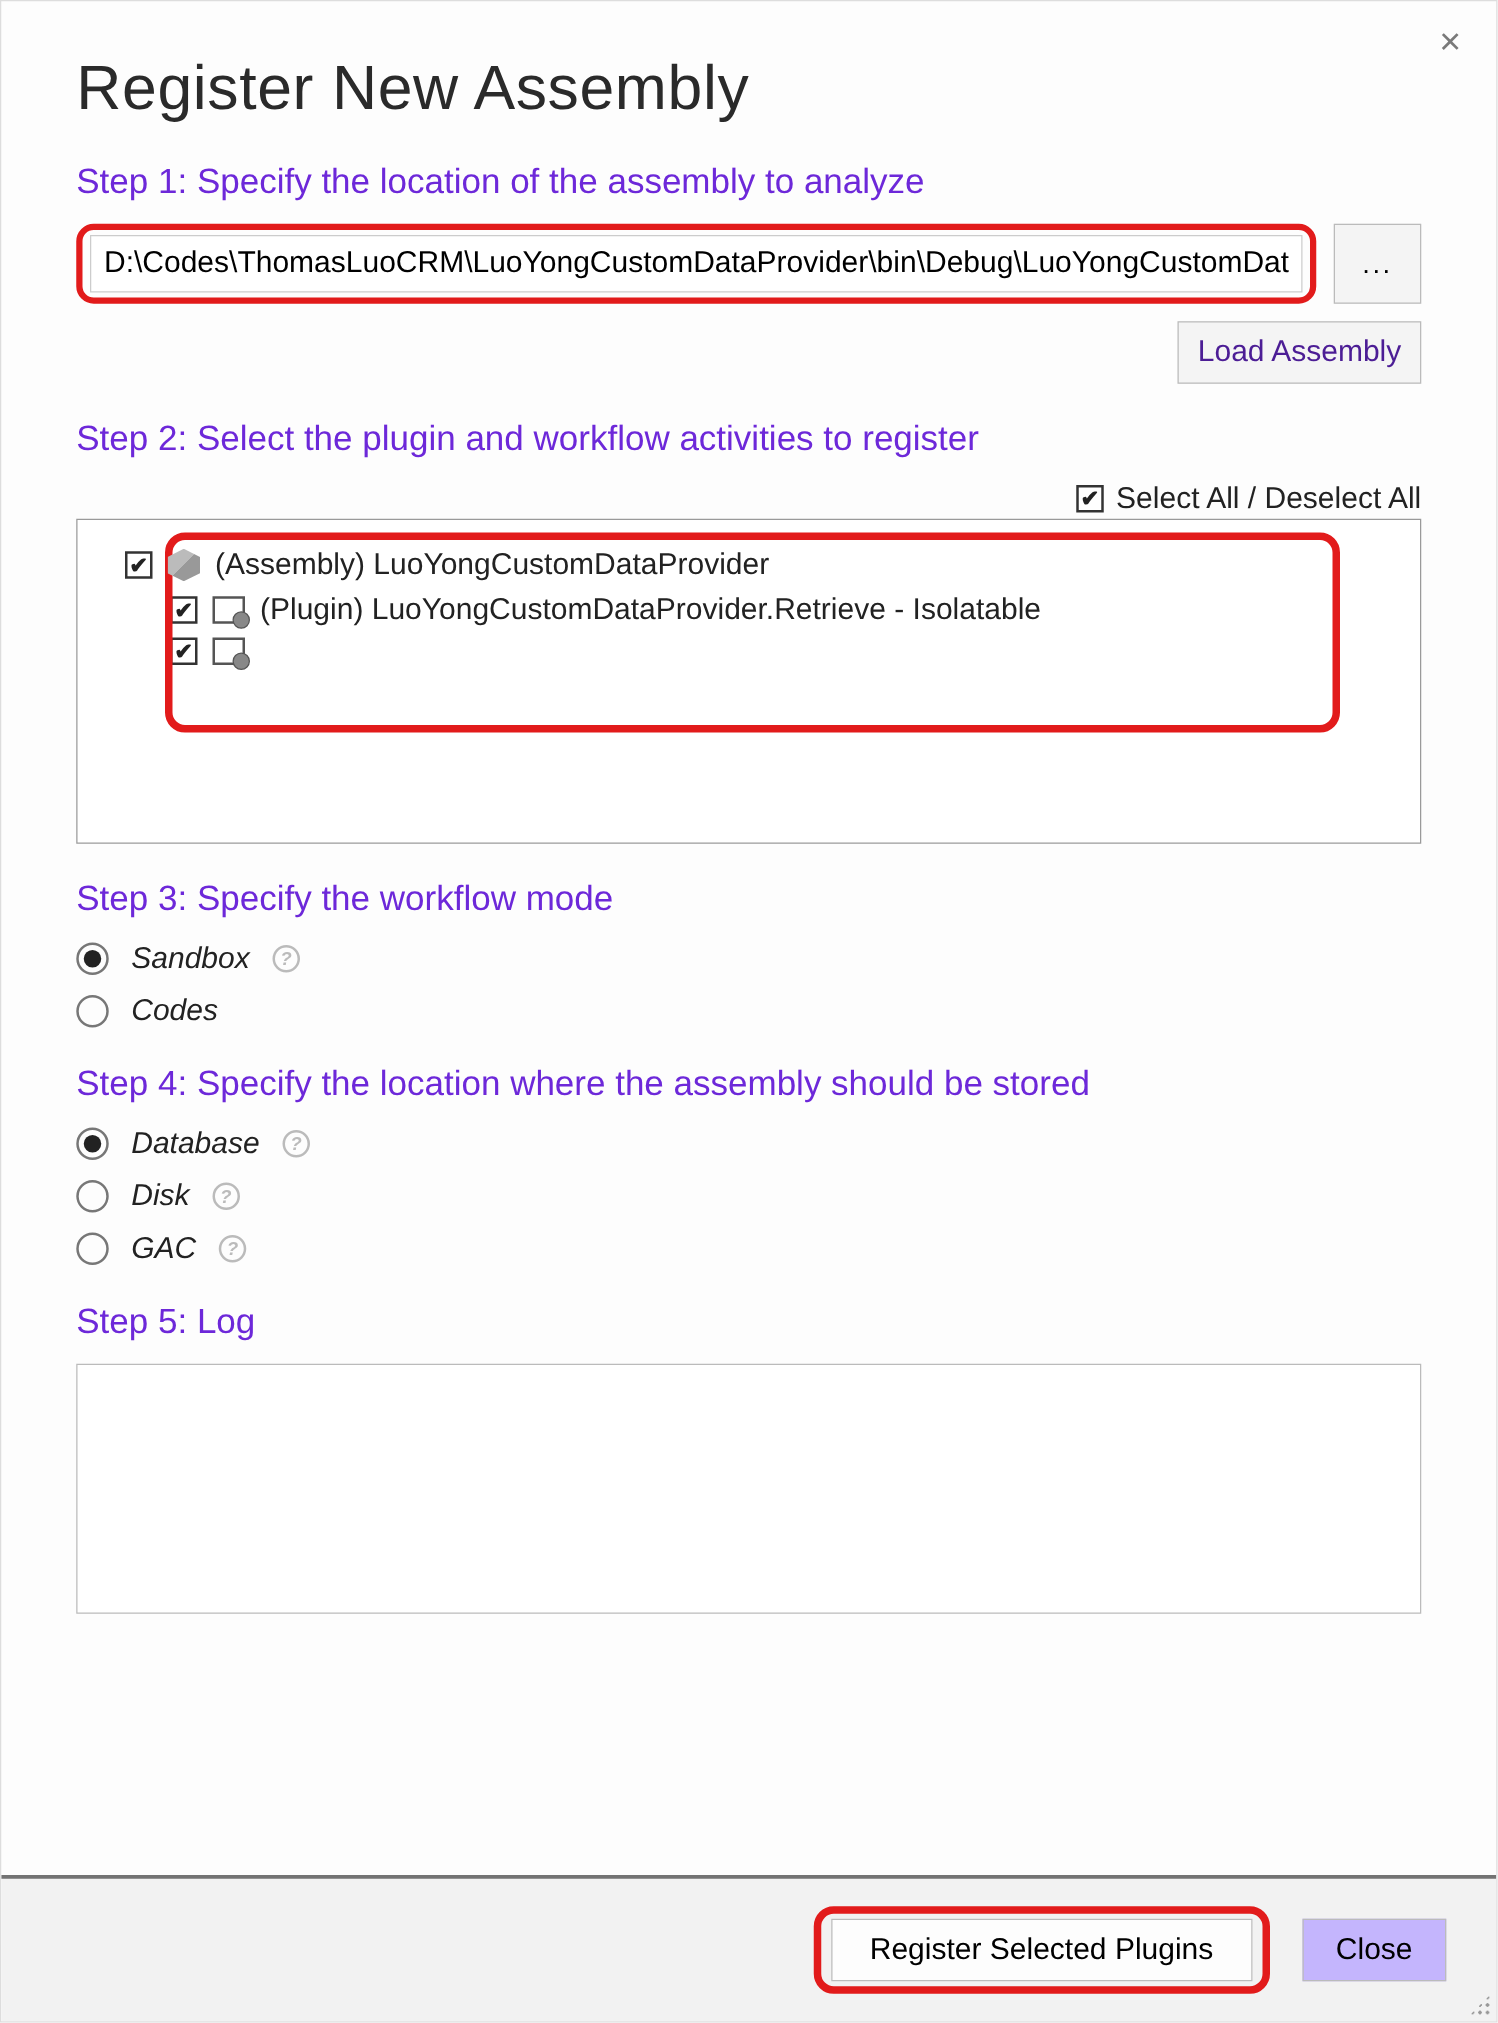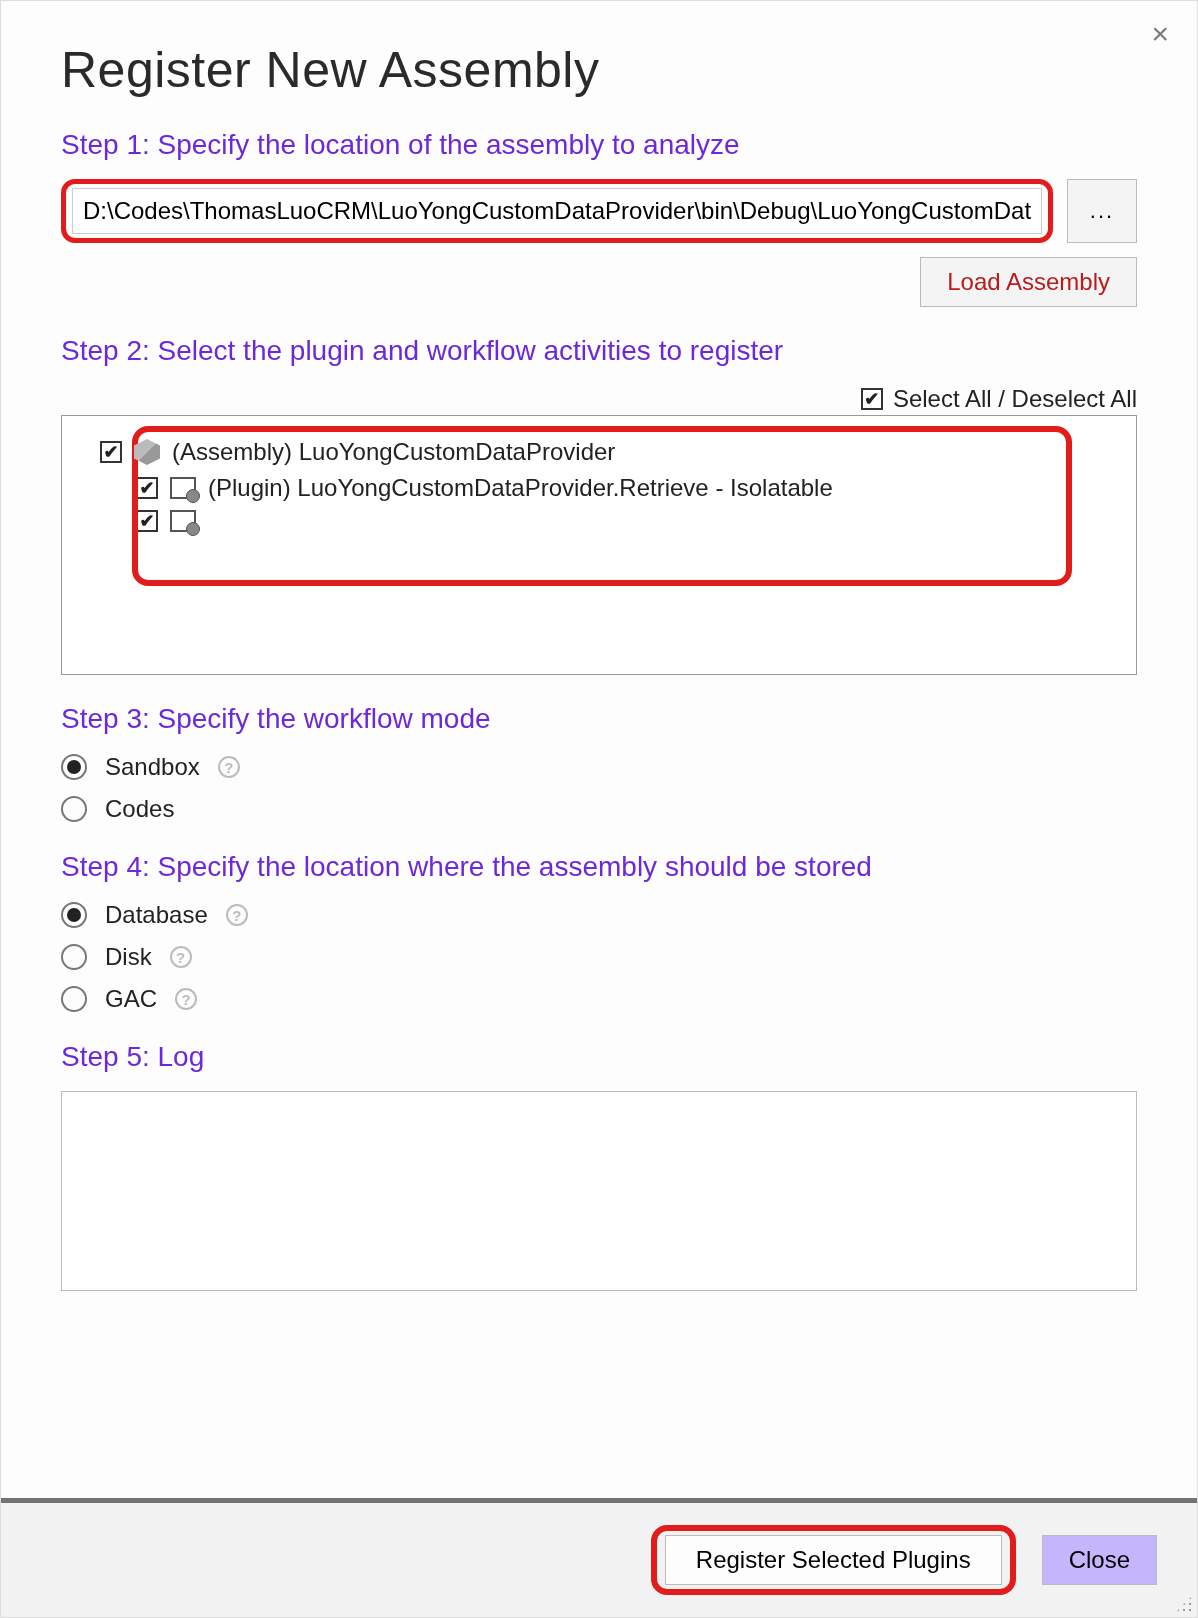--- a/index.html
+++ b/index.html
@@ -71,23 +71,23 @@
     display:flex;align-items:center;justify-content:center;
     letter-spacing: 2px;
   }
   .load-row {
     display:flex;justify-content:flex-end;margin-top:14px;
   }
   .load-btn {
     border: 1px solid #bbb;
     background: #f4f4f4;
     font-size: 24px;
-    padding: 10px 26px;
+    padding: 10px 15px;
     cursor: pointer;
-    color: #b91c1c;
+    color: #4c1d95;
   }
   .select-all-row {
     display:flex;justify-content:flex-end;align-items:center;margin-top:6px;gap:10px;
     font-size:24px;
   }
   .cb {
     width:22px;height:22px;border:2px solid #333;display:inline-flex;align-items:center;justify-content:center;background:#fff;cursor:pointer;
   }
   .cb .chk {
     font-size:18px;line-height:1;font-weight:bold;
@@ -121,35 +121,35 @@
   }
   .icon-plugin {
     width:26px;height:22px;display:inline-flex;align-items:center;justify-content:flex-end;
     border:2px solid #555;position:relative;background:#fff;
   }
   .icon-plugin::after{
     content:"";position:absolute;right:-6px;bottom:-6px;width:12px;height:12px;border-radius:50%;
     background:#888;border:1px solid #555;
   }
   .radio-row {
-    display:flex;align-items:center;gap:18px;font-size:24px;margin:14px 0;
+    display:flex;align-items:center;gap:18px;font-size:24px;margin:14px 0;font-style:italic;
   }
   .radio {
     width:26px;height:26px;border:2px solid #777;border-radius:50%;display:inline-flex;align-items:center;justify-content:center;cursor:pointer;
   }
   .radio.sel::after{content:"";width:14px;height:14px;border-radius:50%;background:#222;}
   .help {
     width:22px;height:22px;border:2px solid #bbb;border-radius:50%;display:inline-flex;align-items:center;justify-content:center;color:#bbb;font-size:15px;font-weight:bold;cursor:pointer;
   }
   .log-box {
     border:1px solid #bbb;background:#fff;height:200px;margin-top:12px;
   }
   .footer {
     position:absolute;bottom:0;left:0;right:0;
-    background:#f2f2f2;border-top:5px solid #737373;
+    background:#f2f2f2;border-top:3px solid #737373;
     padding:22px 40px 22px 22px;display:flex;justify-content:flex-end;gap:26px;align-items:center;
   }
   .register-wrap{
     border:6px solid #e21b1b;border-radius:16px;padding:4px 8px;
   }
   .register-btn{
     border:1px solid #bbb;background:#fdfdfd;font-size:24px;padding:10px 30px;cursor:pointer;
   }
   .close-btn{
     border:1px solid #bbb;background:#c4b5fd;font-size:24px;padding:10px 26px;cursor:pointer;

